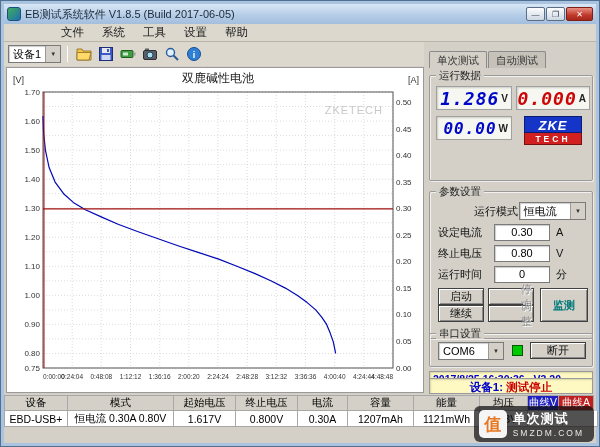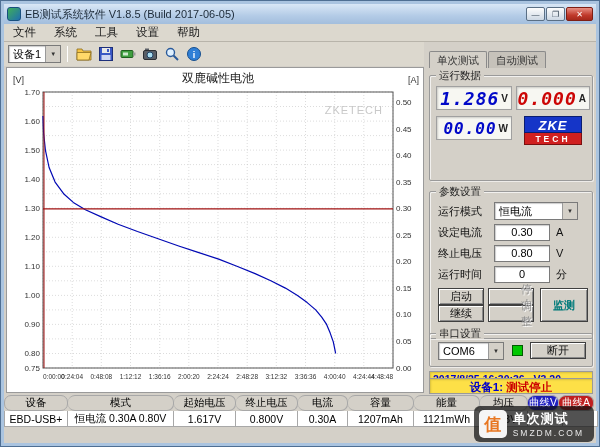--- a/index.html
+++ b/index.html
@@ -19,21 +19,21 @@
   .wbtns { display:flex; gap:1px; }
   .wbtn { width:19px; height:14px; font-size:8px; line-height:13px; text-align:center;
           border:1px solid #5a6f85; border-radius:2px; color:#2a3a4a;
           background:linear-gradient(#fdfdfd,#cdd8e4); cursor:default; }
   .wbtn.close { background:linear-gradient(#e89084,#c0392b 60%,#a5281b); color:#fff;
                 width:27px; border-color:#7e1e14; }
 
   
   .menubar { position:absolute; left:3px; top:23px; right:3px; height:18px;
              background:#dcd8ce; border-bottom:1px solid #b8b4aa;
-             display:flex; align-items:center; font-size:11.5px; }
+             display:flex; align-items:center; font-size:11.5px;padding-left:48px; }
   .menu-item { padding:1px 9px; color:#222; }
   .toolbar { position:absolute; left:3px; top:41px; width:420px; height:24px;
              background:#dcd8ce; display:flex; align-items:center; gap:3px; padding:0 4px; }
   .combo { display:inline-flex; align-items:center; height:18px; background:#fff;
            border:1px solid #7a7a7a; box-shadow:inset 1px 1px 1px rgba(0,0,0,.2);
            font-size:11px; }
   .combo .ctext { padding:0 4px; white-space:nowrap; }
   .combo .arrow { width:15px; height:16px; background:#d4d0c8; border-left:1px solid #9a9a9a;
                   font-size:6px; display:flex; align-items:center; justify-content:center; color:#333; }
   .tsep { width:1px; height:16px; background:#b0aca2; margin:0 3px; border-right:1px solid #fff; }
@@ -82,34 +82,34 @@
   .btn { position:absolute; height:17px; background:#d4d0c8; border:1px solid #404040;
          box-shadow:inset 1px 1px 0 #fff, inset -1px -1px 0 #8a8a8a;
          font-size:11px; color:#111; display:flex; align-items:center; justify-content:center;
          font-family:"Liberation Sans", sans-serif; }
   .btn.disabled { color:#8a8a8a; text-shadow:1px 1px 0 #fff;padding-left:32px; }
   .btn.monitor { color:#007a7a; font-weight:bold; }
 
   .led { position:absolute; width:11px; height:11px; background:#00c800; border:1px solid #005a00; }
 
   .statusbox { position:absolute; left:2px; right:2px; border:1px solid #9a9a9a;
-               box-shadow:inset 1px 1px 2px rgba(0,0,0,.15); background:#fde047;
+               box-shadow:inset 1px 1px 2px rgba(0,0,0,.15); background:#fef9c3;
                font-size:10.5px; padding:1px 3px; white-space:nowrap; overflow:hidden; }
   .stat1 { color:#0000cc; font-weight:bold; }
   .stat2 { text-align:center; font-weight:bold; font-size:11.5px; }
   .stat2 .dev { color:#0000cc; } .stat2 .state { color:#cc0000; }
 
   
   .btable { position:absolute; left:3px; top:394px; width:594px; }
   .trow { display:flex; }
   .tcell { border:1px solid #a8a8a8; border-left:none; font-size:10.5px; height:16px;
            display:flex; align-items:center; justify-content:center; overflow:hidden;
            white-space:nowrap; }
   .trow .tcell:first-child { border-left:1px solid #a8a8a8; }
-  .thead .tcell { background:#d4d0c8;border-radius:7px; }
+  .thead .tcell { background:#d4d0c8; }
   .tdata .tcell { background:#fff; border-top:none; }
 
   
   .wmark { position:absolute; right:5px; bottom:4px; background:rgba(15,15,15,.72);
            border-radius:6px; display:flex; align-items:center; padding:4px 10px 4px 5px; gap:6px; }
   .wbadge { width:28px; height:28px; background:#f5f5f5; border-radius:5px; color:#e87722;
             font-weight:bold; font-size:17px; display:flex; align-items:center; justify-content:center; }
   .wtext .w1 { color:#fff; font-size:13px; font-weight:bold; letter-spacing:1px; }
   .wtext .w2 { color:#e8e8e8; font-size:8.5px; letter-spacing:2px; }
 </style>
@@ -289,21 +289,21 @@
         <span class="unit">W</span>
       </div>
       <div class="logo" style="left:94px; top:40px;">
         <div class="l1">ZKE</div>
         <div class="l2">TECH</div>
       </div>
     </div>
 
     <div class="group" style="top:140px; height:148px;">
       <span class="glabel">参数设置</span>
-      <div class="prow" style="top:10px;">
+      <div class="prow" style="top:10px;margin-left:36px;">
         <span class="plabel">运行模式</span>
         <div class="combo" style="width:84px;">
           <span class="ctext" style="flex:1;">恒电流</span>
           <span class="arrow">▼</span>
         </div>
       </div>
       <div class="prow" style="top:31px;">
         <span class="plabel">设定电流</span>
         <input class="pinput" value="0.30" style="">
         <span class="punit">A</span>

